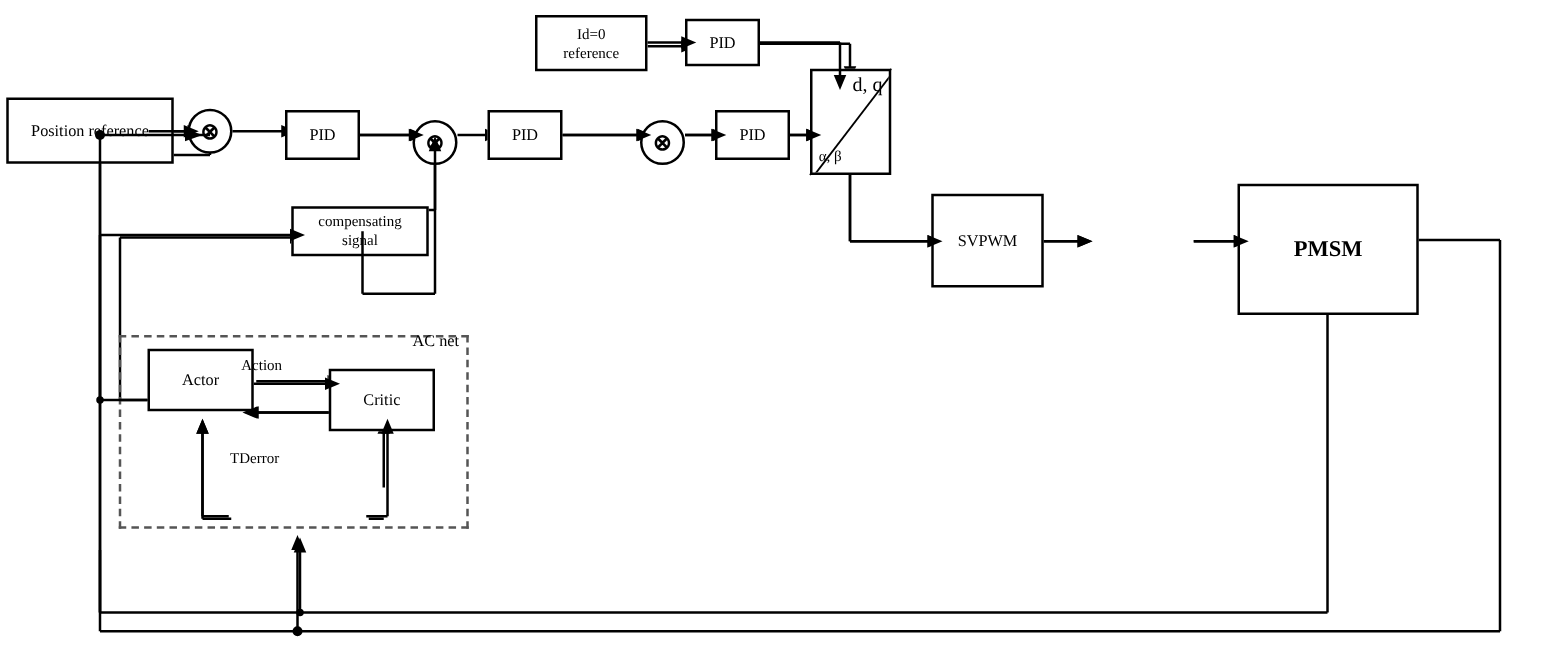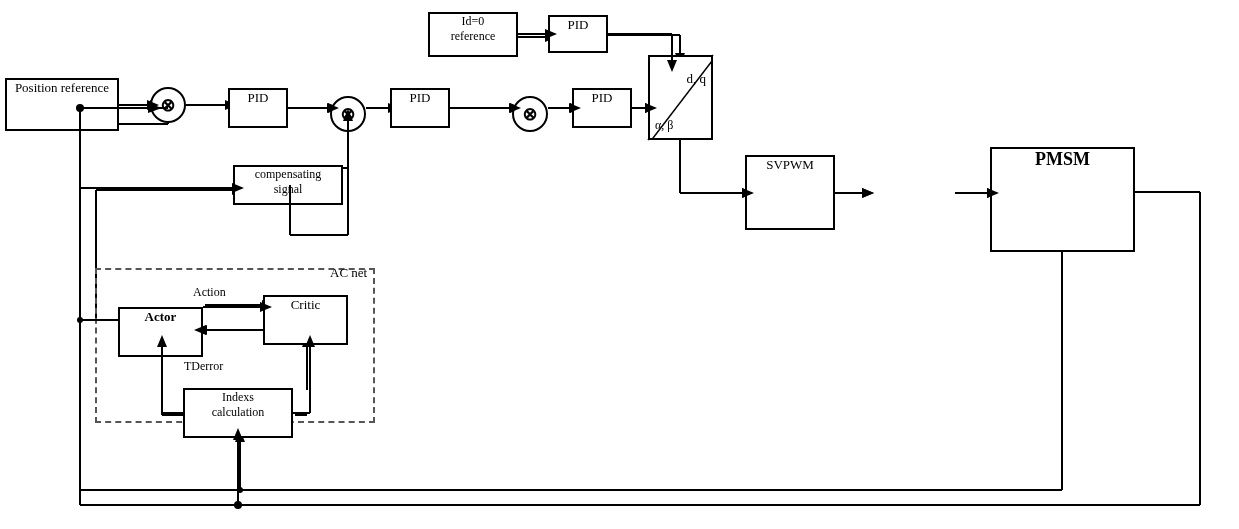--- a/index.html
+++ b/index.html
@@ -20,21 +20,21 @@
       position: absolute;
       top: 0; left: 0;
       width: 1239px;
       height: 529px;
     }
     .block {
       position: absolute;
       border: 2px solid #000;
       background: #fff;
       display: flex;
-      align-items: flex-start;
+      align-items: center;
       justify-content: center;
       text-align: center;
       font-size: 13px;
       font-family: 'Times New Roman', serif;
     }
     .circle-node {
       position: absolute;
       border: 2px solid #000;
       border-radius: 50%;
       background: #fff;
@@ -145,21 +145,21 @@
 
     <line x1="520" y1="108" x2="540" y2="108" stroke="#000" stroke-width="1.5"></line>
     <line x1="530" y1="98" x2="530" y2="118" stroke="#000" stroke-width="1.5"></line>
 
     <circle cx="80" cy="124" r="3" fill="#000"></circle>
 
     <circle cx="240" cy="490" r="3" fill="#000"></circle>
 
   </svg>
 
-  <div class="block" style="left:5px; top:78px; width:114px; height:53px; font-size:13px;">
+  <div class="block" style="left:5px; top:78px; width:134px; height:53px; font-size:13px;">
     <span>Position
 reference</span>
   </div>
 
   <div class="circle-node" style="left:150px; top:87px; width:36px; height:36px;">
     <span style="font-size:18px; line-height:1;">⊗</span>
   </div>
 
   <div class="block" style="left:228px; top:88px; width:60px; height:40px;">
     <span>PID</span>
@@ -183,21 +183,21 @@
 
   <div class="block" style="left:428px; top:12px; width:90px; height:45px; font-size:12px;">
     <span>Id=0<br>reference</span>
   </div>
 
   <div class="block" style="left:548px; top:15px; width:60px; height:38px;">
     <span>PID</span>
   </div>
 
   <div class="block" style="left:648px; top:55px; width:65px; height:85px; overflow:hidden; font-size:12px;">
-    <span style="position:absolute; top:14px; right:5px; font-size:13px;">d, q</span>
+    <span style="position:absolute; top:3px; right:5px; font-size:16px;">d, q</span>
     <span style="position:absolute; bottom:5px; left:5px; font-size:12px;">α, β</span>
     <svg style="position:absolute; top:0; left:0; width:65px; height:85px;">
       <line x1="0" y1="85" x2="65" y2="0" stroke="#000" stroke-width="1.5"></line>
     </svg>
   </div>
 
   <div class="block" style="left:745px; top:155px; width:90px; height:75px;">
     <span>SVPWM</span>
   </div>
 
@@ -210,31 +210,28 @@
     <span>compensating<br>signal</span>
   </div>
 
   <div class="dashed-box" style="left:95px; top:268px; width:280px; height:155px;">
   </div>
 
   <div class="label-text" style="left:330px; top:265px; font-size:13px;">
     <span>AC net</span>
   </div>
 
-  <div class="block" style="left:118px; top:307px; width:85px; height:50px;font-weight:bold;">
+  <div class="block" style="left:118px; top:279px; width:85px; height:50px;">
     <span>Actor</span>
   </div>
 
   <div class="block" style="left:263px; top:295px; width:85px; height:50px;">
     <span>Critic</span>
   </div>
 
-  <div class="block" style="left:183px; top:388px; width:110px; height:50px; font-size:12px;">
-    <span>Indexs<br>calculation</span>
-  </div>
 
   <div class="label-text" style="left:193px; top:285px;text-align:right;">
     <span>Action</span>
   </div>
 
   <div class="label-text" style="left:184px; top:327px;margin-top:32px;">
     <span>TDerror</span>
   </div>
 
   <svg style="position:absolute; top:0; left:0; width:1239px; height:529px; pointer-events:none;">

